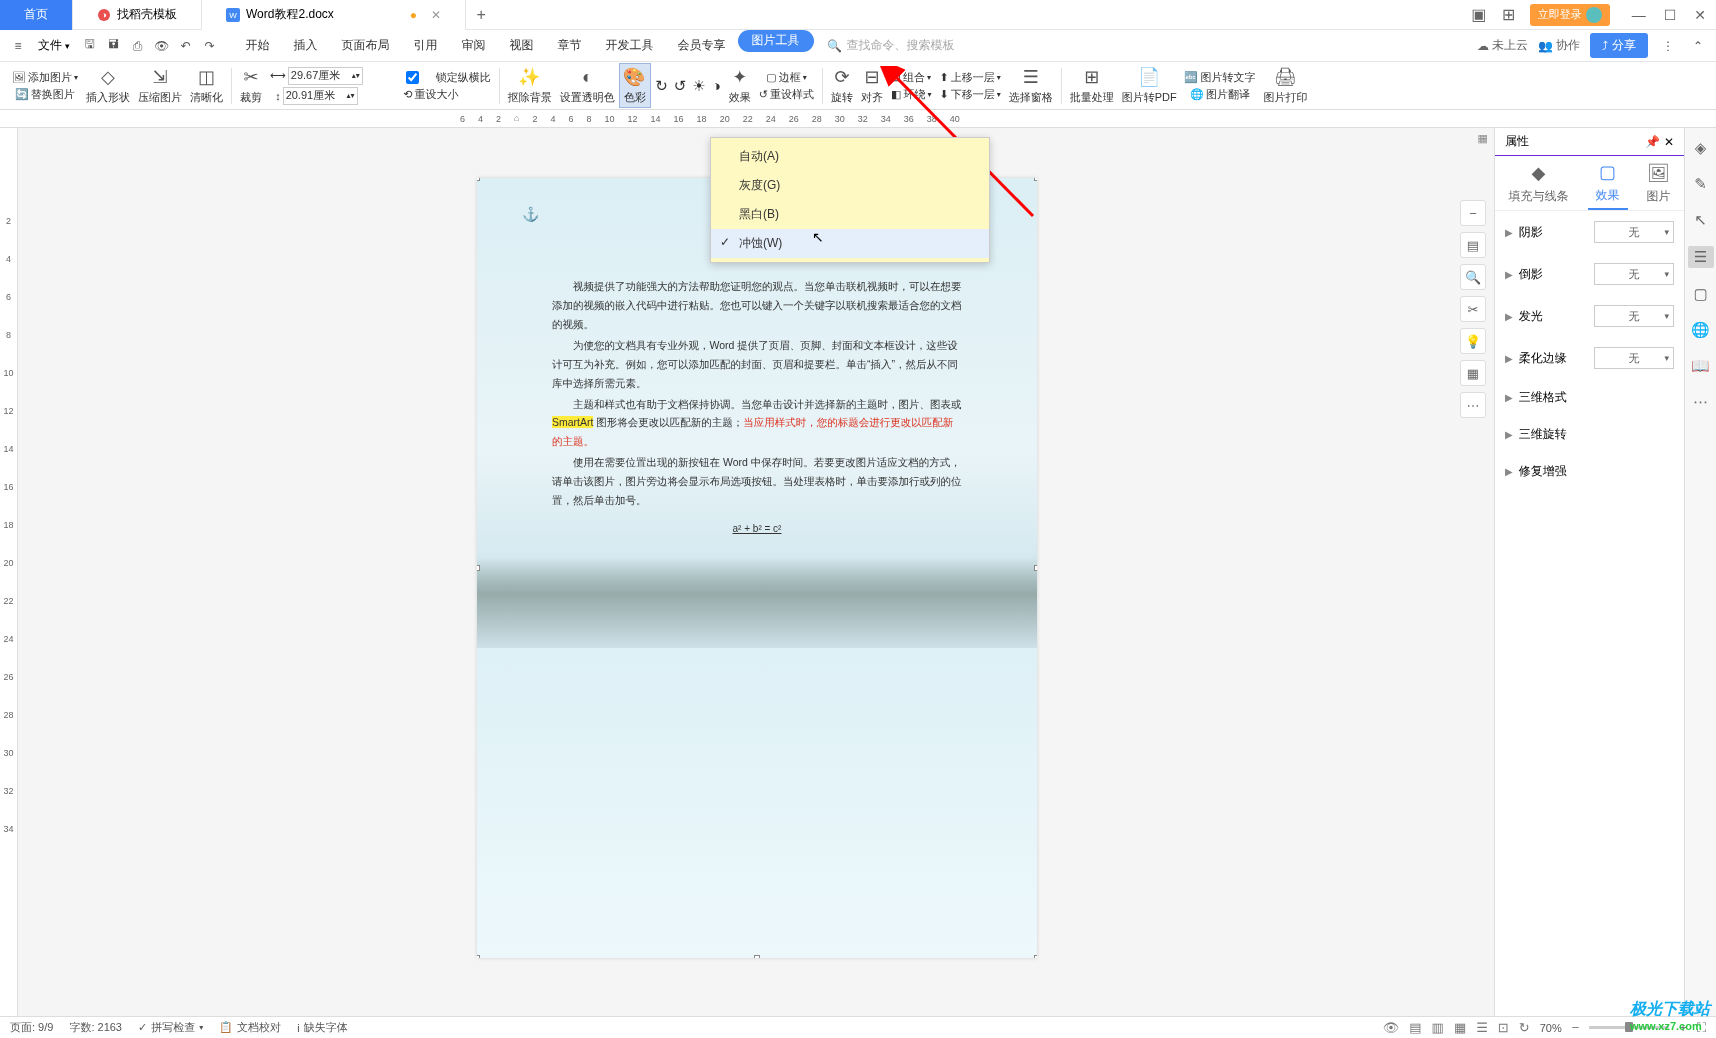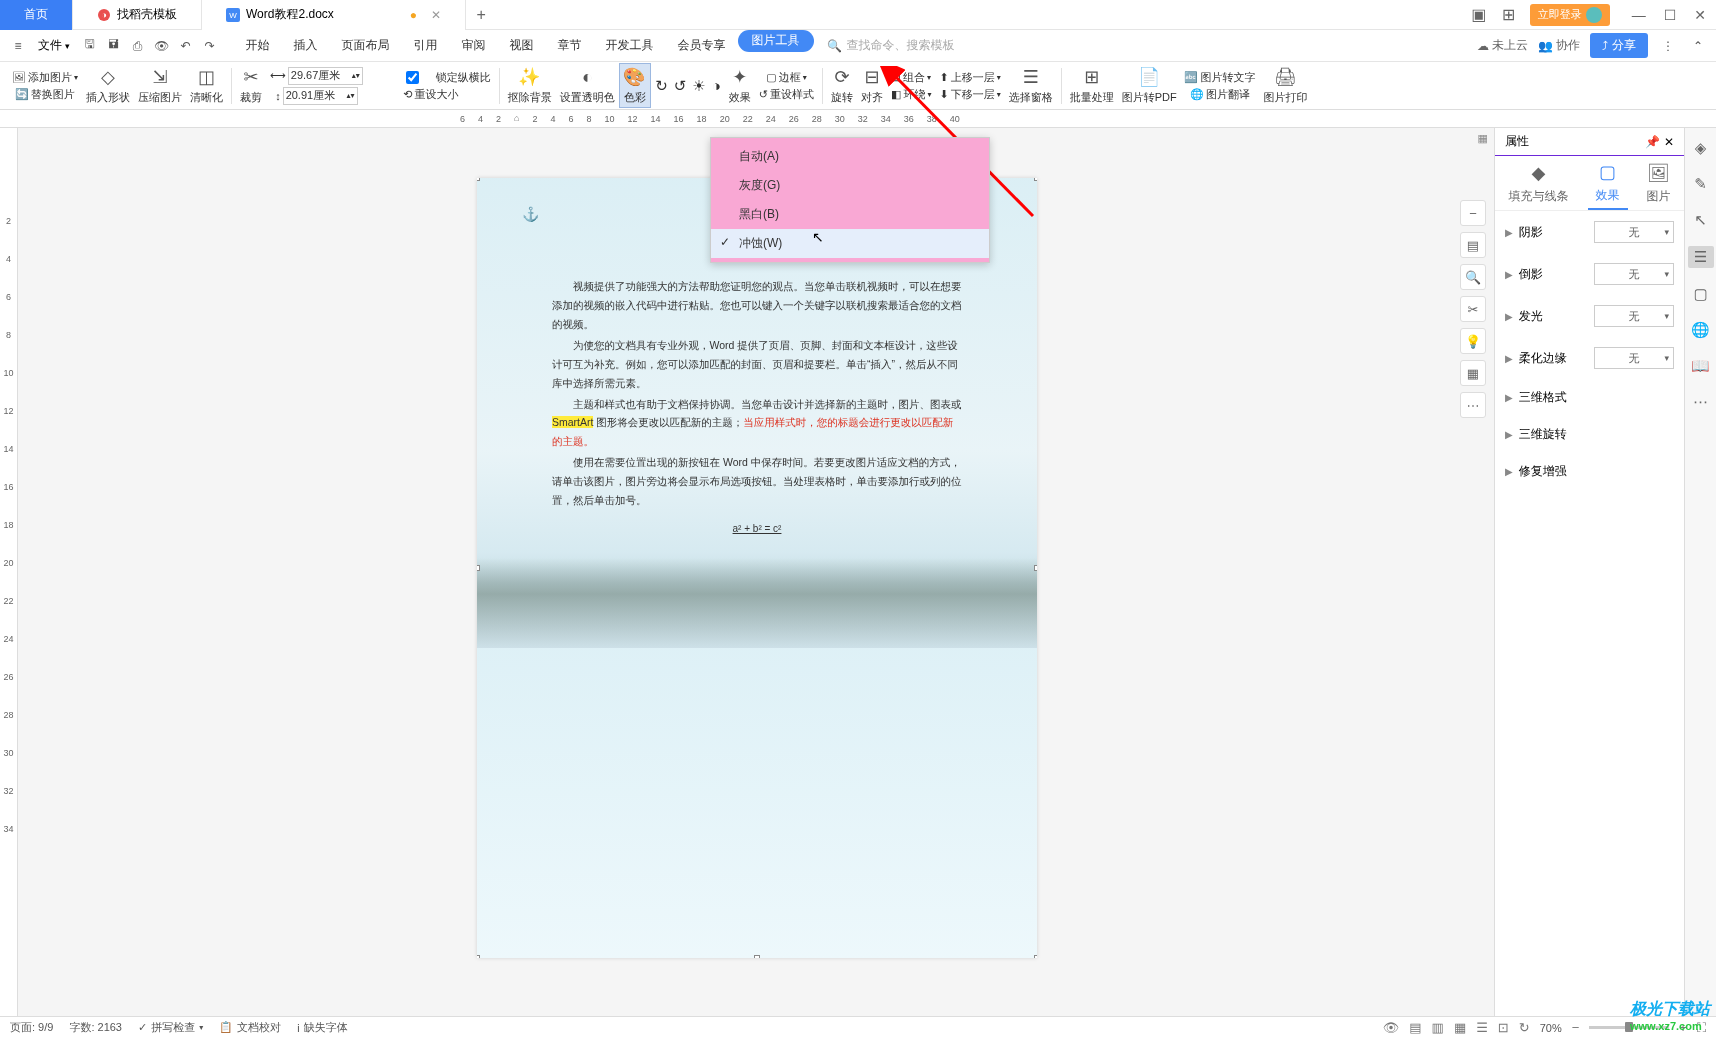--- a/index.html
+++ b/index.html
@@ -53,21 +53,21 @@
 .page-content { position: relative; padding: 58px 75px; font-size: 10.5px; color: #333; line-height: 1.8; }
 .anchor { position: absolute; left: 45px; top: 28px; font-size: 14px; }
 .page h2 { text-align: center; font-size: 14px; font-weight: bold; margin-bottom: 16px; }
 .page p { text-indent: 2em; margin-bottom: 2px; }
 .hl { background: #ffeb3b; }
 .red { color: #d32; }
 .formula { text-align: center; margin-top: 10px; font-size: 10px; text-decoration: underline; }
 .sel-handle { position: absolute; width: 6px; height: 6px; border: 1px solid #888; background: #fff; }
 
 
-.color-dropdown { position: absolute; left: 710px; top: 137px; width: 280px; background: #f9a8d4; border: 1px solid #ccc; box-shadow: 0 2px 8px rgba(0,0,0,0.2); z-index: 100; font-size: 12px; padding: 4px 0; }
+.color-dropdown { position: absolute; left: 710px; top: 137px; width: 280px; background: #fef9c3; border: 1px solid #ccc; box-shadow: 0 2px 8px rgba(0,0,0,0.2); z-index: 100; font-size: 12px; padding: 4px 0; }
 .color-item { padding: 6px 28px; cursor: pointer; color: #333; position: relative; }
 .color-item.checked::before { content: "✓"; position: absolute; left: 9px; color: #333; }
 .cursor-arrow { position: absolute; left: 812px; top: 229px; font-size: 14px; z-index: 101; pointer-events: none; }
 
 
 .red-arrow { position: absolute; left: 878px; top: 66px; width: 180px; height: 160px; z-index: 90; pointer-events: none; }
 
 
 .float-tools { position: absolute; right: 230px; top: 200px; display: flex; flex-direction: column; gap: 6px; }
 .float-btn { width: 26px; height: 26px; background: #fff; border: 1px solid #ddd; border-radius: 3px; display: flex; align-items: center; justify-content: center; color: #666; font-size: 13px; cursor: pointer; }

